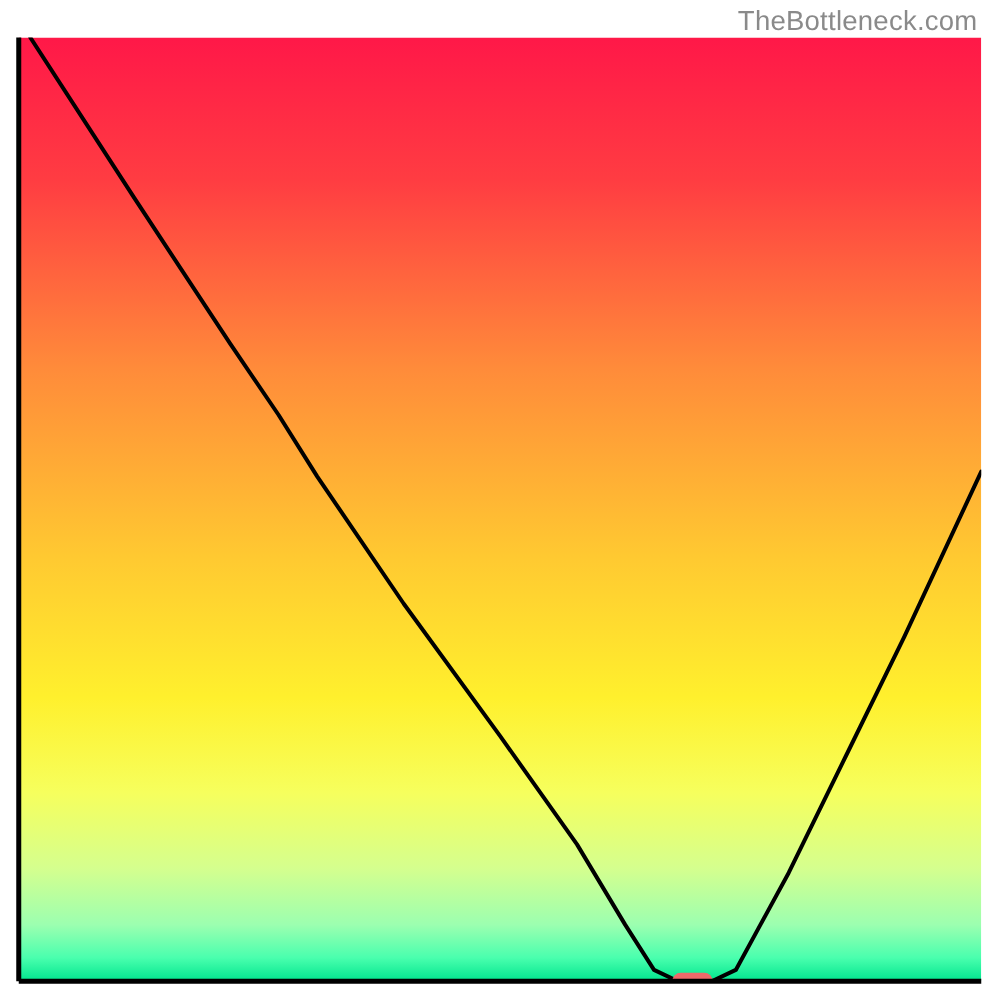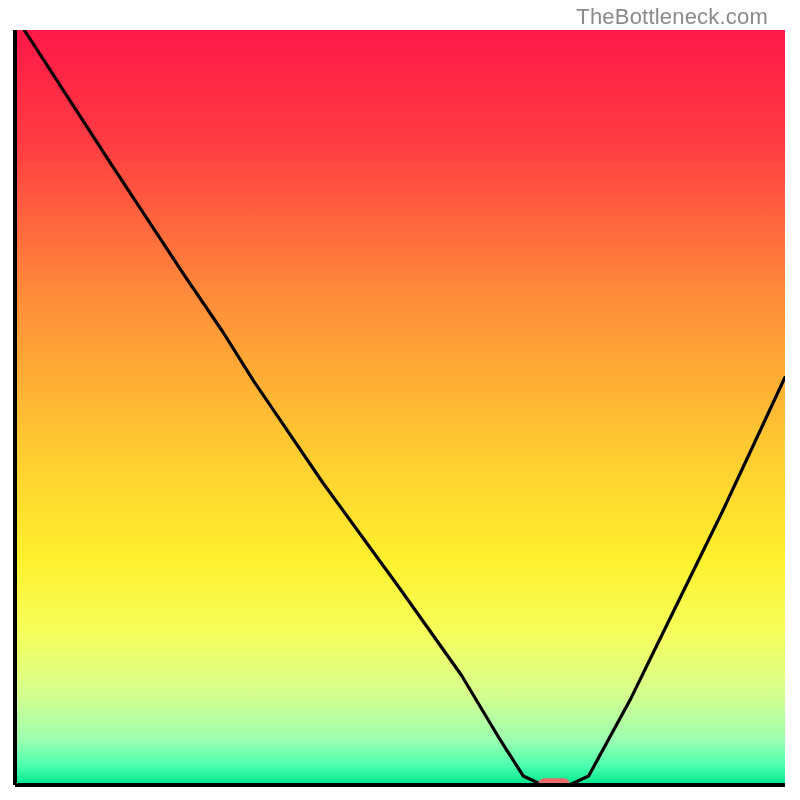--- a/index.html
+++ b/index.html
@@ -5,21 +5,21 @@
   * { margin: 0; padding: 0; box-sizing: border-box; }
   html, body { width: 800px; height: 800px; overflow: hidden; background: #fff; }
   .container {
     position: relative;
     width: 800px;
     height: 800px;
   }
   .watermark {
     position: absolute;
     top: 4px;
-    right: 32px;
+    right: 18px;
     font-family: Arial, Helvetica, sans-serif;
     font-size: 22px;
     color: #8a8a8a;
     font-weight: 500;
     letter-spacing: 0.2px;
   }
   svg { display: block; }
 </style>
 </head>
 <body>

